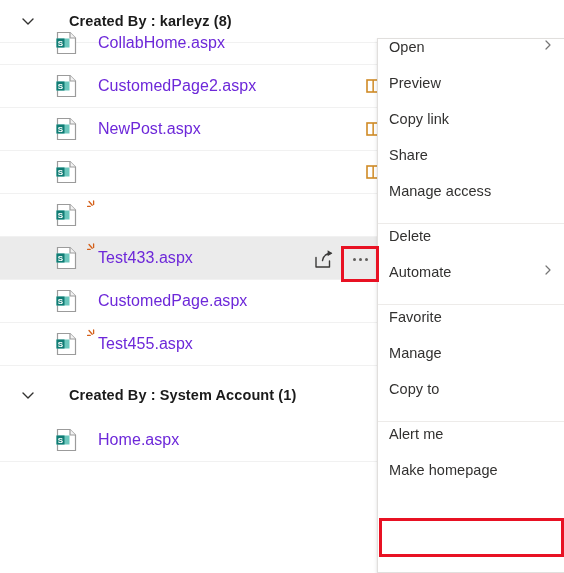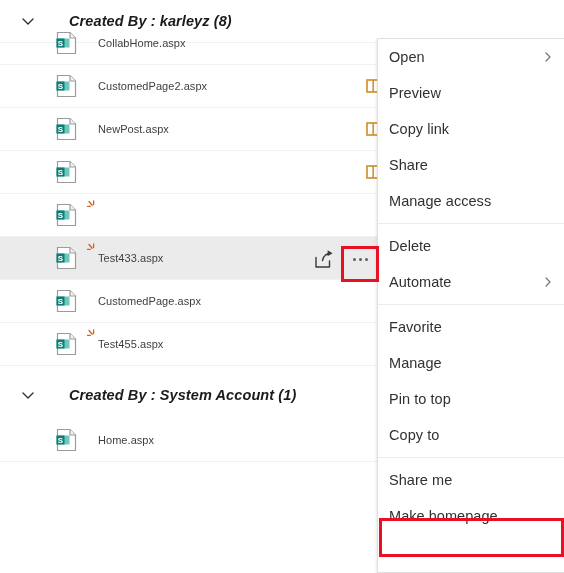--- a/index.html
+++ b/index.html
@@ -57,42 +57,41 @@
     color: #323130;
   }
   .chev svg { display: block; }
   .grouptitle {
     margin-left: 33px;
     font-size: 14.5px;
     font-weight: bold;
     color: #1b1b1b;
     letter-spacing: 0.1px;
     white-space: nowrap;
-    font-style: italic;
   }
 
   
   .ficon {
     position: relative;
     margin-left: 56px;
     width: 21px; height: 24px;
     flex: 0 0 21px;
   }
   .ficon svg { display: block; }
 
   .fname-wrap {
     position: relative;
     margin-left: 21px;
     display: flex;
     align-items: center;
     height: 43px;
   }
   .fname {
-    font-size: 11px;
-    color: #404040;
+    font-size: 16px;
+    color: #6d28d9;
     white-space: nowrap;
     letter-spacing: 0.05px;
   }
   
   .newmark {
     position: absolute;
     left: -11px;
     top: 6px;
     width: 12px; height: 12px;
     pointer-events: none;
@@ -148,21 +147,20 @@
     border: 1px solid #e1dfdd;
     border-right: none;
     box-shadow: 0 1.6px 3.6px rgba(0,0,0,0.13), 0 0.3px 0.9px rgba(0,0,0,0.10);
     z-index: 20;
     overflow: hidden;
   }
   .mi {
     position: relative;
     height: 36px;
     display: flex;
-    align-items: center;
     padding-left: 11px;
     padding-right: 10px;
     font-size: 14.5px;
     color: #323130;
     white-space: nowrap;
     letter-spacing: 0.05px;
   }
   .mi .lbl { flex: 1 1 auto; }
   .mi .submarker {
     flex: 0 0 auto;
@@ -455,33 +453,30 @@
     <div class="mdivider"></div>
 
     <div class="mi">
       <span class="lbl">Favorite</span>
     </div>
 
     <div class="mi">
       <span class="lbl">Manage</span>
     </div>
 
-    <div class="mi">
-      <span class="lbl">Pin to top</span>
-    </div>
 
     <div class="mi">
       <span class="lbl">Copy to</span>
     </div>
 
     <div class="mdivider"></div>
 
 
     <div class="mi">
-      <span class="lbl">Share me</span>
+      <span class="lbl">Alert me</span>
     </div>
 
     <div class="mi">
       <span class="lbl">Make homepage</span>
     </div>
 
     <div class="mi">
       
       
     </div>

